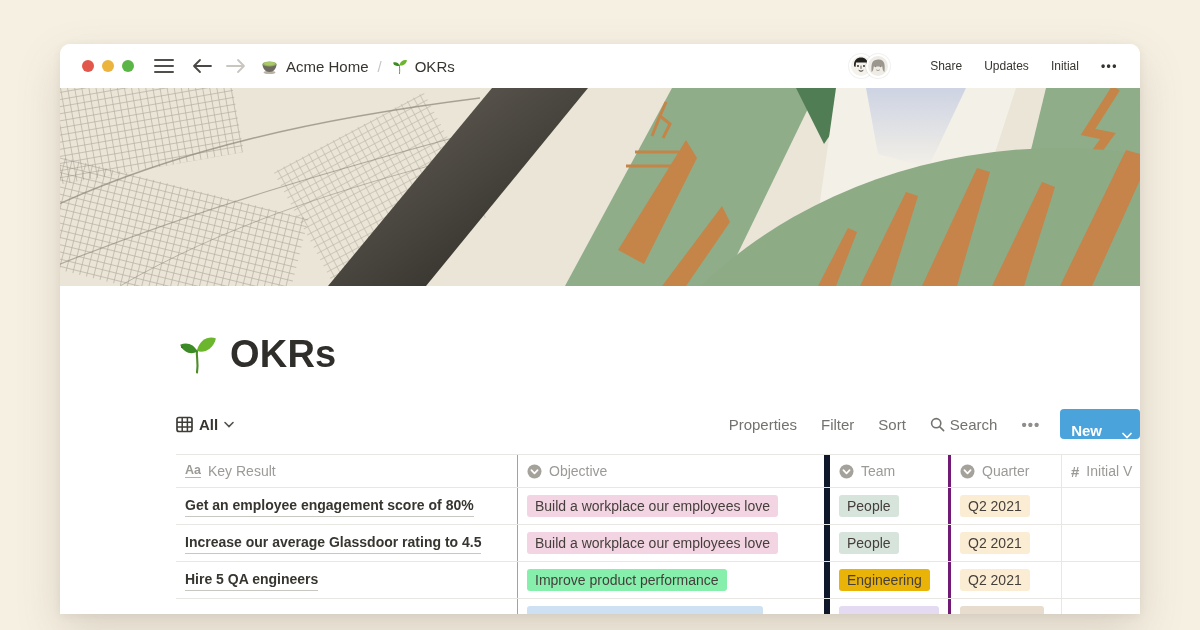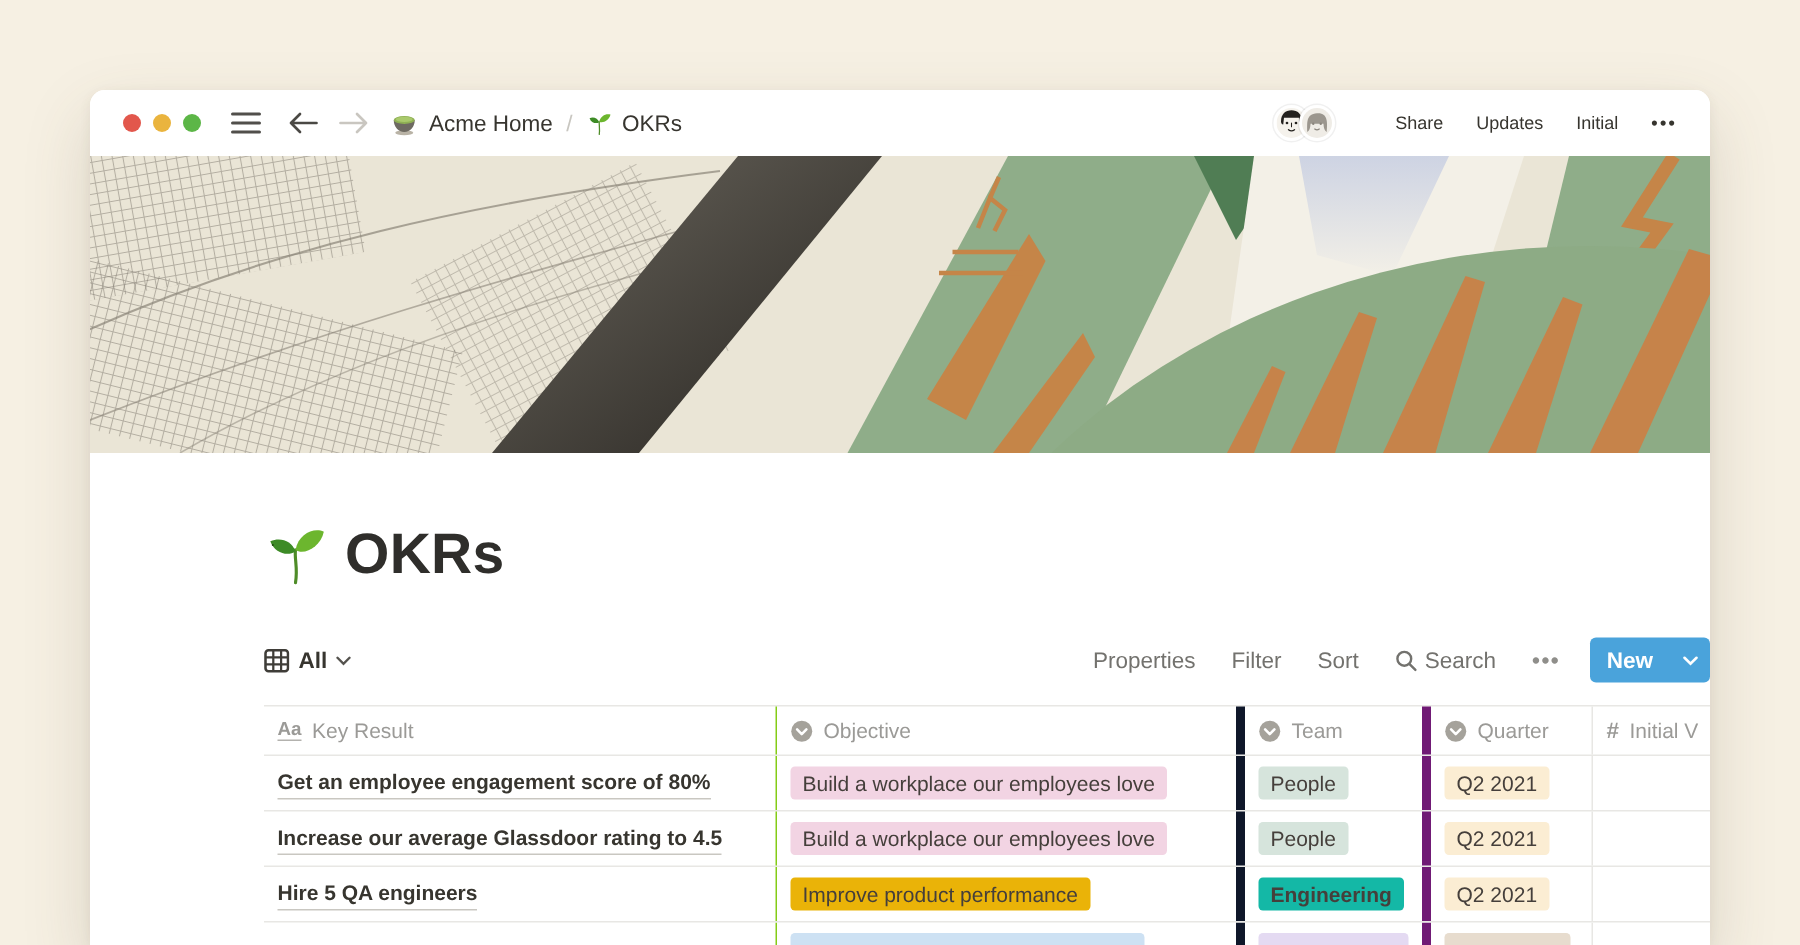--- a/index.html
+++ b/index.html
@@ -1,19 +1,19 @@
 <!DOCTYPE html>
 <html><head>
 <meta charset="utf-8">
 <style>
   * { margin:0; padding:0; box-sizing:border-box; }
   html,body { width:1200px; height:630px; overflow:hidden; }
   body { background:#F6F0E3; font-family:"Liberation Sans", sans-serif; position:relative; color:#37352F; }
 
-  .window { position:absolute; left:60px; top:60px; width:1080px; height:570px;
+  .window { position:absolute; left:60px; top:44px; width:1080px; height:570px;
     background:#fff; border-radius:10px 10px 0 0;
     box-shadow:0 18px 45px rgba(95,82,60,.18), 0 2px 8px rgba(95,82,60,.08); }
 
   
   .titlebar { height:44px; display:flex; align-items:center; padding:0 22px; background:#fff;
     border-radius:10px 10px 0 0; }
   .traffic { display:flex; gap:8px; margin-right:20px; }
   .light { width:12px; height:12px; border-radius:50%; }
   .light.red { background:#E2574C; } .light.yellow { background:#EAB43E; } .light.green { background:#5CB647; }
   .tb-icon { display:flex; align-items:center; justify-content:center; cursor:pointer; }
@@ -35,36 +35,36 @@
   
   .content { padding-left:116px; }
   .title-row { margin-top:44px; display:flex; align-items:center; gap:12px; height:48px; }
   .page-title { font-size:38px; font-weight:700; letter-spacing:.2px; color:#2F2E2B; }
 
   .view-bar { margin-top:30px; height:32px; display:flex; align-items:center; }
   .view-current { display:flex; align-items:center; gap:6px; font-size:15px; font-weight:700; cursor:pointer; }
   .vb-spacer { flex:1; }
   .vb-item { font-size:15px; color:#73726E; margin-left:24px; cursor:pointer; display:flex; align-items:center; gap:5px; }
   .vb-more { letter-spacing:1px; font-weight:700; color:#8F8E8A; }
-  .new-btn { margin-left:20px; display:flex; align-items:center; border-radius:4px; overflow:hidden;
+  .new-btn { margin-left:20px; display:flex; align-items:flex-end; border-radius:4px; overflow:hidden;
     color:#fff; cursor:pointer; height:30px; }
   .new-btn-label { padding:0 11px; display:flex; align-items:center; font-size:15px; font-weight:700; }
   .new-btn-divider { width:1px; background:rgba(255,255,255,.4); }
   .new-btn-caret { width:26px; display:flex; align-items:center; justify-content:center; }
 
   
   .table { margin-top:14px; width:964px; font-size:14px; }
   .tr { display:flex; border-top:1px solid #E8E7E4; }
   .th-row { height:33px; color:#9B9A97; }
   .data-row { height:37px; }
   .cell { display:flex; align-items:center; padding:0 9px; overflow:hidden; white-space:nowrap; }
   .c1 { width:341px; }
   .c2 { width:307px; border-left:1px solid #84cc16; }
   .c3 { width:124px; border-left:6px solid #0f172a; }
-  .c4 { width:113px; border-left:6px solid #701a75; }
+  .c4 { width:113px; border-left:3px solid #701a75; }
   .c5 { width:79px; border-left:1px solid #E8E7E4; }
   .th .hicon { margin-right:7px; display:flex; align-items:center; }
   .aa-glyph { font-size:12.5px; font-weight:700; color:#9B9A97; border-bottom:1.5px solid #B3B2AE; line-height:1.1; }
   .hash-glyph { font-size:15px; font-weight:600; color:#9B9A97; }
   .kr-text { font-weight:700; color:#37352F; border-bottom:1px solid #C9C7C1; line-height:1.5; }
   .tag { display:inline-block; padding:2px 8px; border-radius:3px; color:#453F3B; line-height:1.3;
     max-width:100%; overflow:hidden; text-overflow:ellipsis; }
   .partial-row { height:16px; overflow:hidden; }
   .partial-row .cell { align-items:flex-start; padding-top:7px; }
   .ptag { height:20px; border-radius:3px; display:inline-block; }
@@ -342,24 +342,24 @@
         <div class="cell c5">
             <span></span>
           </div>
       </div>
 
       <div class="tr data-row">
         <div class="cell c1">
             <span class="kr-text">Hire 5 QA engineers</span>
           </div>
         <div class="cell c2">
-            <span class="tag" style="background-color: #eab308;">Improve product performance</span>
+            <span class="tag" style="background-color: #86efac;">Improve product performance</span>
           </div>
         <div class="cell c3">
-            <span class="tag" style="background-color: #14b8a6; font-weight: bold;">Engineering</span>
+            <span class="tag" style="background-color: #eab308;">Engineering</span>
           </div>
         <div class="cell c4">
             <span class="tag" style="background-color: rgb(251, 237, 211);">Q2 2021</span>
           </div>
         <div class="cell c5">
             <span></span>
           </div>
       </div>
 
       <div class="tr data-row partial-row">

